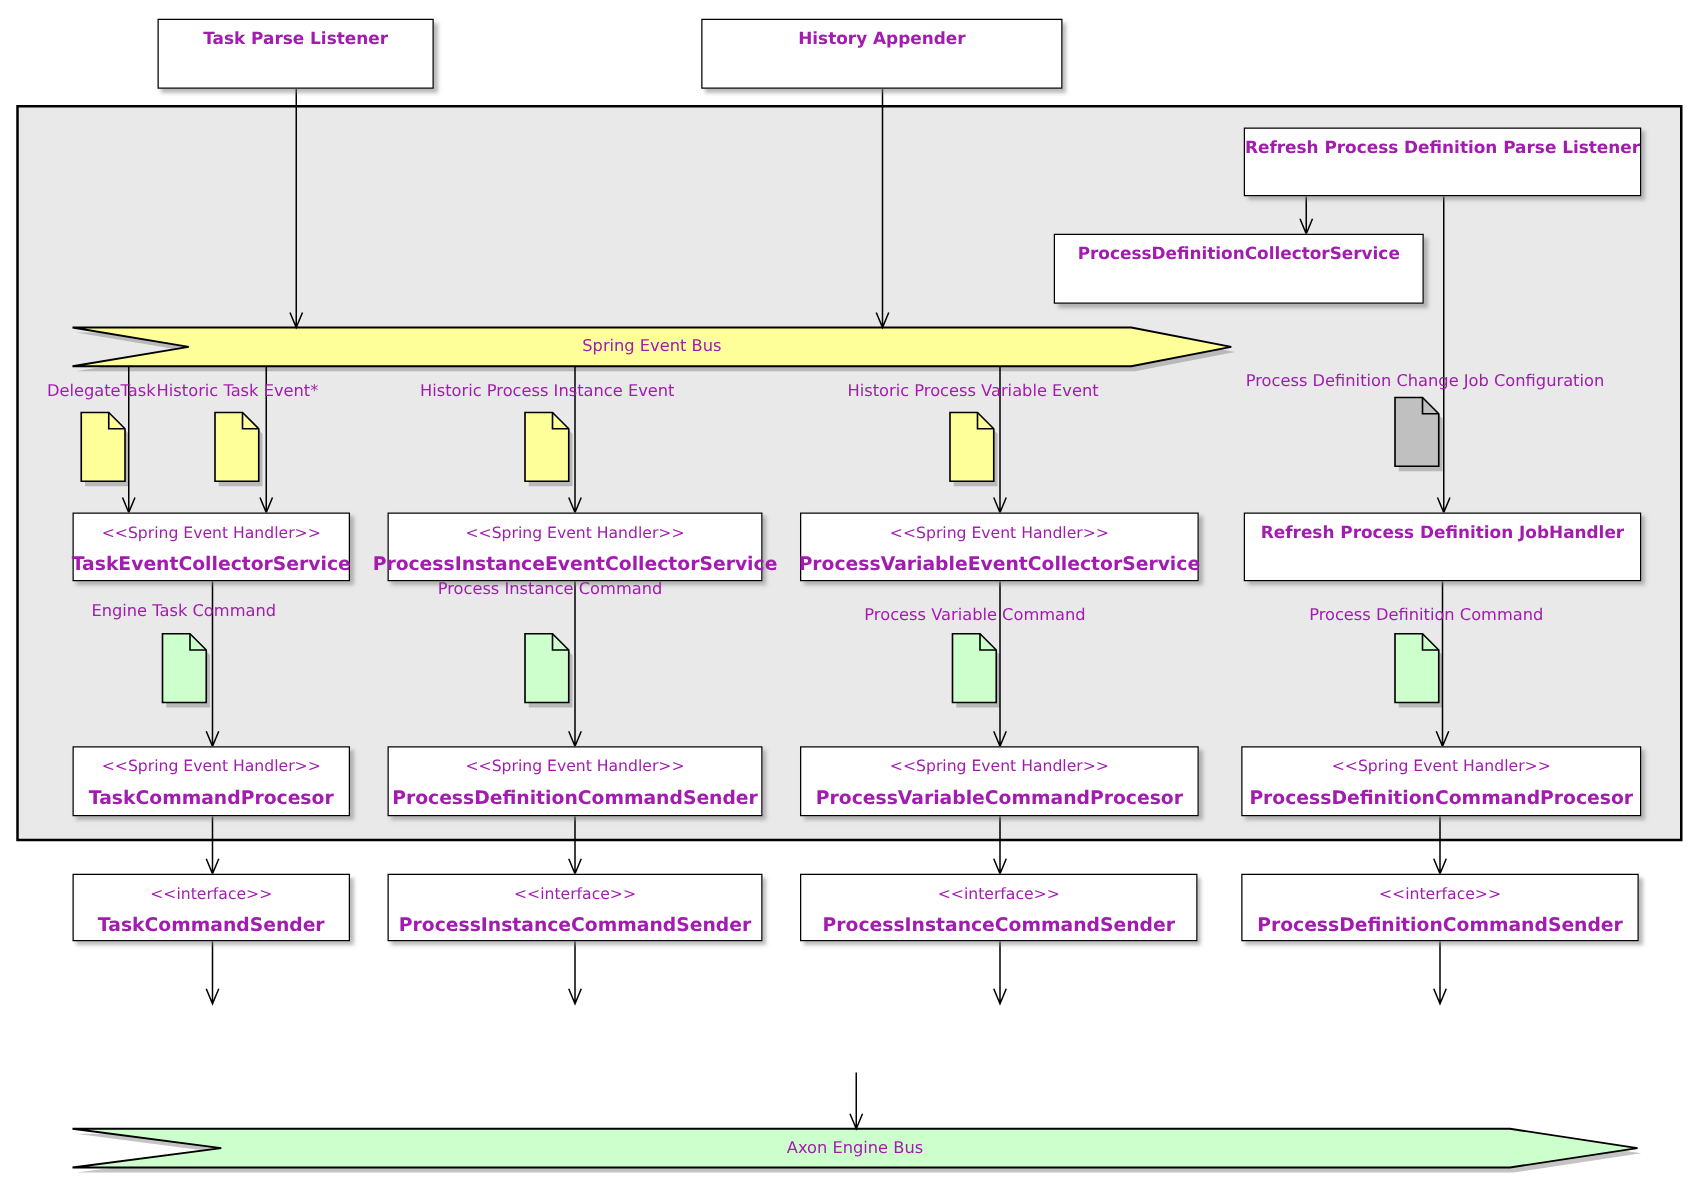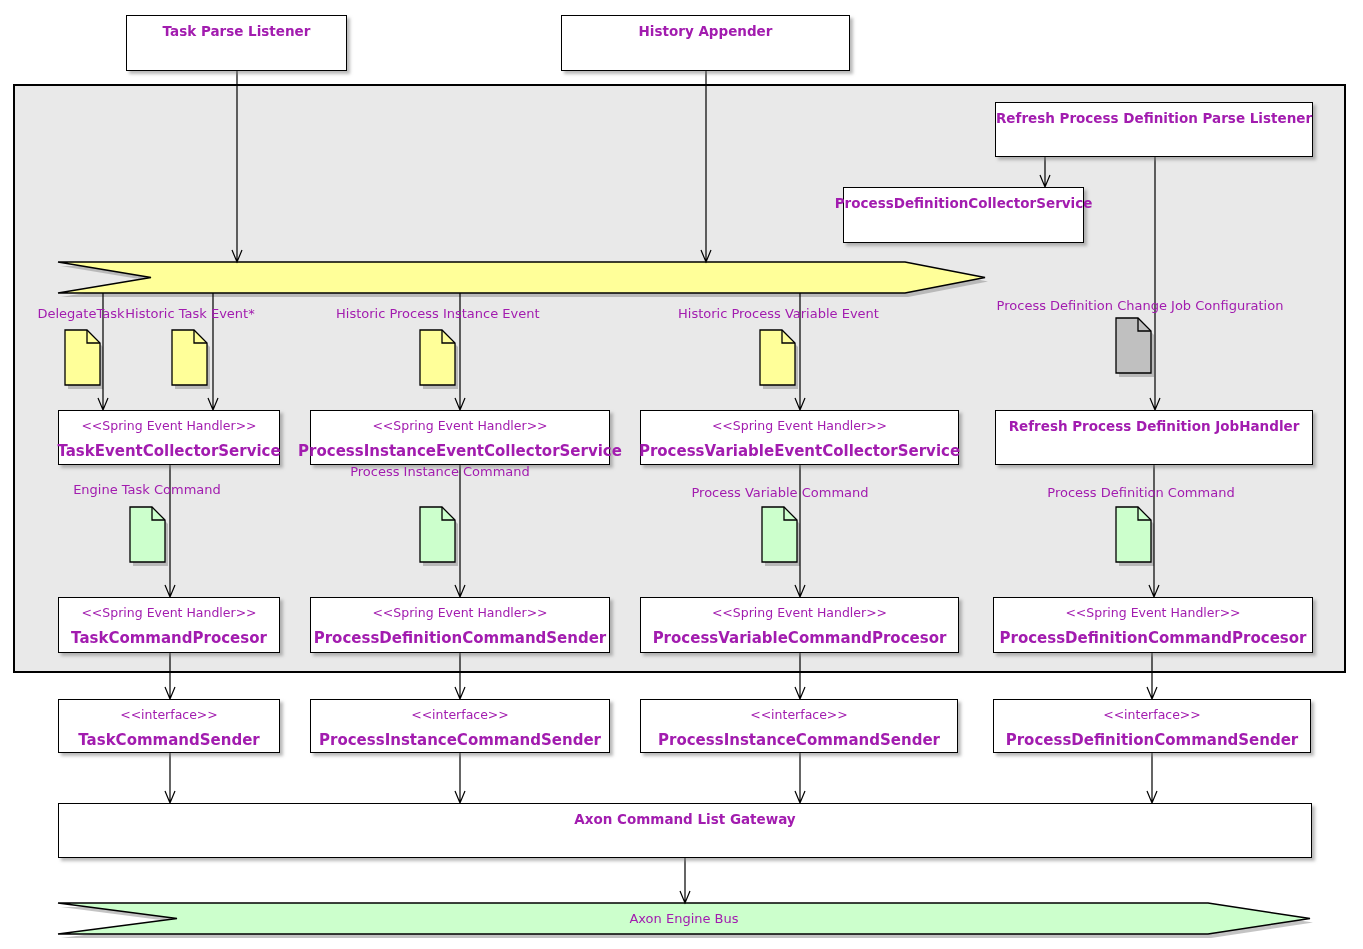--- a/index.html
+++ b/index.html
@@ -123,24 +123,25 @@
   <div class="node" style="left:126px;top:15px;width:221px;height:56px">
     <div class="title">Task Parse Listener</div>
   </div>
   <div class="node" style="left:561px;top:15px;width:289px;height:56px">
     <div class="title">History Appender</div>
   </div>
 
   <div class="node" style="left:995px;top:102px;width:318px;height:55px">
     <div class="title">Refresh Process Definition Parse Listener</div>
   </div>
-  <div class="node" style="left:843px;top:187px;width:241px;height:56px">
+  <div class="node" style="left:843px;top:187px;width:296px;height:56px">
     <div class="title">ProcessDefinitionCollectorService</div>
   </div>
 
+  <div class="banner-label" style="left:58px;top:262px;width:927px;line-height:31px">Spring Event Bus</div>
   <div class="banner-label" style="left:58px;top:903px;width:1252px;line-height:31px">Axon Engine Bus</div>
 
   <div class="doc-label" style="left:21px;top:306px;width:120px">DelegateTask</div>
   <div class="doc-label" style="left:110px;top:306px;width:160px">Historic Task Event*</div>
   <div class="doc-label" style="left:336px;top:306px;width:200px">Historic Process Instance Event</div>
   <div class="doc-label" style="left:678px;top:306px;width:200px">Historic Process Variable Event</div>
   <div class="doc-label" style="left:990px;top:298px;width:300px">Process Definition Change Job Configuration</div>
 
   <div class="node" style="left:58px;top:410px;width:222px;height:55px">
     <div class="stereo">&lt;&lt;Spring Event Handler&gt;&gt;</div>
@@ -190,17 +191,14 @@
   </div>
   <div class="node" style="left:640px;top:699px;width:318px;height:54px">
     <div class="stereo">&lt;&lt;interface&gt;&gt;</div>
     <div class="bname">ProcessInstanceCommandSender</div>
   </div>
   <div class="node" style="left:993px;top:699px;width:318px;height:54px">
     <div class="stereo">&lt;&lt;interface&gt;&gt;</div>
     <div class="bname">ProcessDefinitionCommandSender</div>
   </div>
 
-  <div class="node" style="left:58px;top:803px;width:1254px;height:55px">
-    <div class="title">Axon Command List Gateway</div>
-  </div>
 
 </div>
 
 </body></html>

